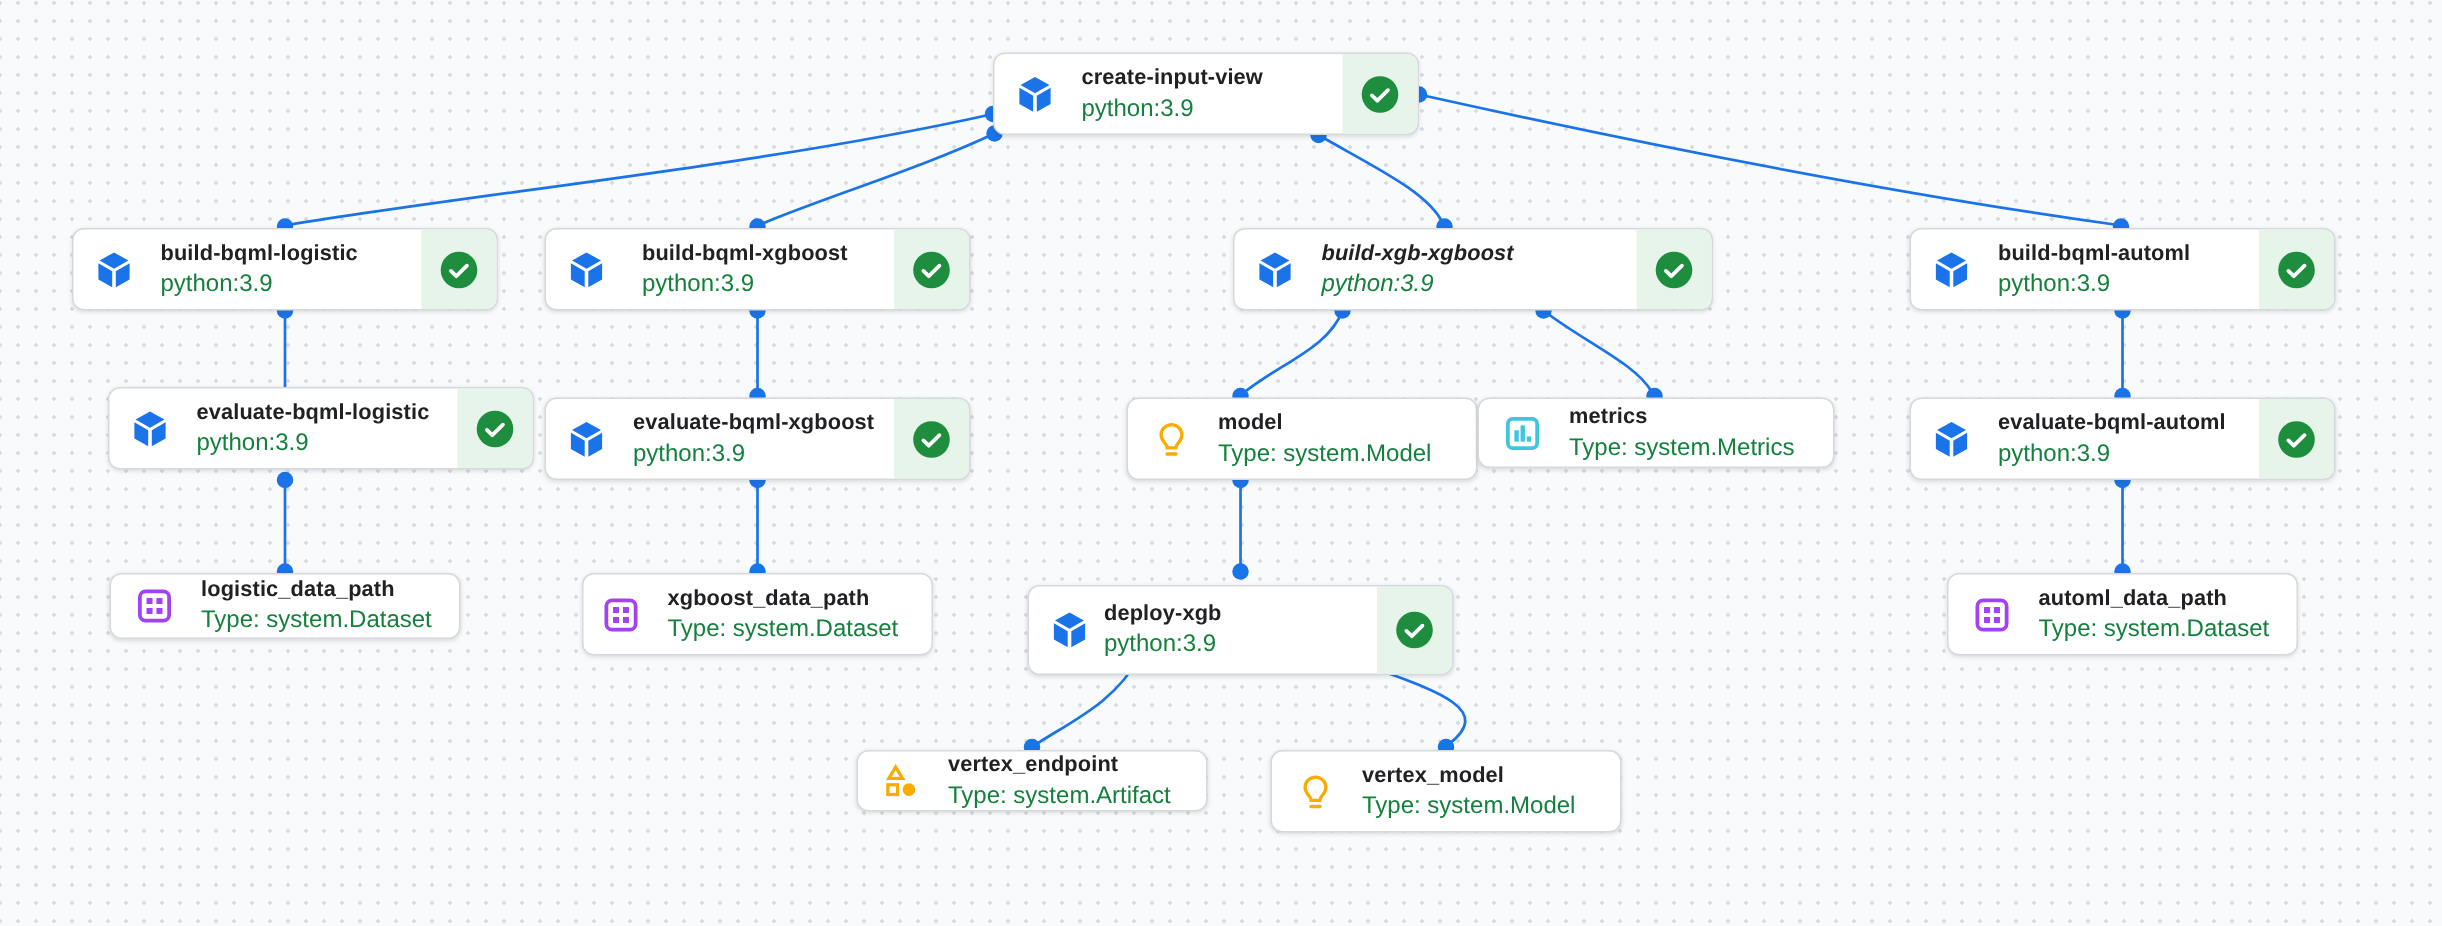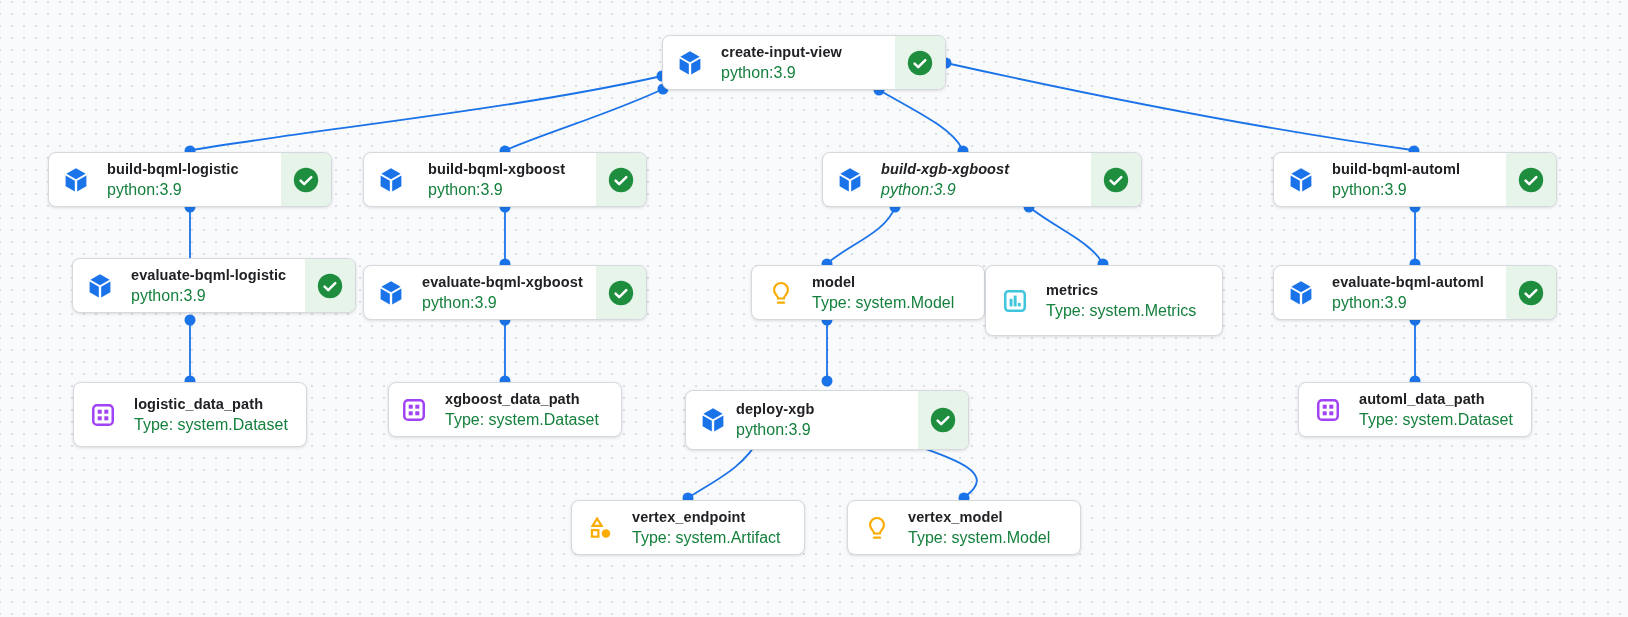--- a/index.html
+++ b/index.html
@@ -233,21 +233,21 @@
         <svg viewBox="0 0 24 24">
       <path fill="none" stroke="#f9ab00" stroke-width="2" d="M12 2.8a6.4 6.4 0 0 1 6.4 6.4c0 2.4-1.2 3.7-2.3 5-.8.9-1.4 1.8-1.4 2.9H9.3c0-1.1-.6-2-1.4-2.9-1.1-1.3-2.3-2.6-2.3-5A6.4 6.4 0 0 1 12 2.8Z"></path>
       <path stroke="#f9ab00" stroke-width="2.2" stroke-linecap="round" d="M9.3 20.9h5.4"></path>
         </svg>
       </span>
       <div class="texts">
         <div class="title">model</div>
         <div class="subtitle">Type: system.Model</div>
       </div>
     </div>
-    <div class="node artifact" style="left: 985px; top: 265px; width: 238px; height: 71px;">
+    <div class="node artifact" style="left: 985px; top: 265px; width: 238px; height: 47px;">
       <span class="icon">
         <svg viewBox="0 0 24 24">
       <rect x="3" y="3" width="18" height="18" rx="3" fill="none" stroke="#3fc6dd" stroke-width="2.3"></rect>
       <g fill="#3fc6dd">
             <rect x="7" y="10" width="2.7" height="7"></rect>
             <rect x="10.8" y="7" width="2.7" height="10"></rect>
             <rect x="14.6" y="13.8" width="2.7" height="3.2"></rect>
           </g>
         </svg>
       </span>
@@ -270,21 +270,21 @@
         <div class="title">evaluate-bqml-automl</div>
         <div class="subtitle">python:3.9</div>
       </div>
       <span class="status">
         <svg viewBox="0 0 26 26">
       <circle cx="13" cy="13" r="12.2" fill="#1e8e3e"></circle>
       <path d="M7.6 13.6l3.6 3.5 7.1-7" fill="none" stroke="#fff" stroke-width="2.5" stroke-linecap="round" stroke-linejoin="round"></path>
         </svg>
       </span>
     </div>
-    <div class="node artifact" style="left: 73px; top: 382px; width: 234px; height: 65px;">
+    <div class="node artifact" style="left: 73px; top: 382px; width: 234px; height: 44px;">
       <span class="icon">
         <svg viewBox="0 0 24 24">
       <rect x="3" y="3" width="18" height="18" rx="3.5" fill="none" stroke="#a142f4" stroke-width="2.3"></rect>
       <g fill="#a142f4">
             <rect x="7.1" y="7.1" width="3.7" height="3.7"></rect>
             <rect x="13.2" y="7.1" width="3.7" height="3.7"></rect>
             <rect x="7.1" y="13.2" width="3.7" height="3.7"></rect>
             <rect x="13.2" y="13.2" width="3.7" height="3.7"></rect>
           </g>
         </svg>
@@ -342,21 +342,21 @@
             <rect x="7.1" y="13.2" width="3.7" height="3.7"></rect>
             <rect x="13.2" y="13.2" width="3.7" height="3.7"></rect>
           </g>
         </svg>
       </span>
       <div class="texts">
         <div class="title">automl_data_path</div>
         <div class="subtitle">Type: system.Dataset</div>
       </div>
     </div>
-    <div class="node artifact" style="left: 571px; top: 500px; width: 234px; height: 55px;">
+    <div class="node artifact" style="left: 571px; top: 500px; width: 234px; height: 41px;">
       <span class="icon">
         <svg viewBox="0 0 24 24">
       <path d="M8.4 3.2 12.6 10H4.2Z" fill="none" stroke="#f9ab00" stroke-width="2"></path>
       <rect x="3.6" y="14" width="6" height="6" fill="none" stroke="#f9ab00" stroke-width="2"></rect>
       <circle cx="16.6" cy="17" r="3.9" fill="#f9ab00"></circle>
         </svg>
       </span>
       <div class="texts">
         <div class="title">vertex_endpoint</div>
         <div class="subtitle">Type: system.Artifact</div>

